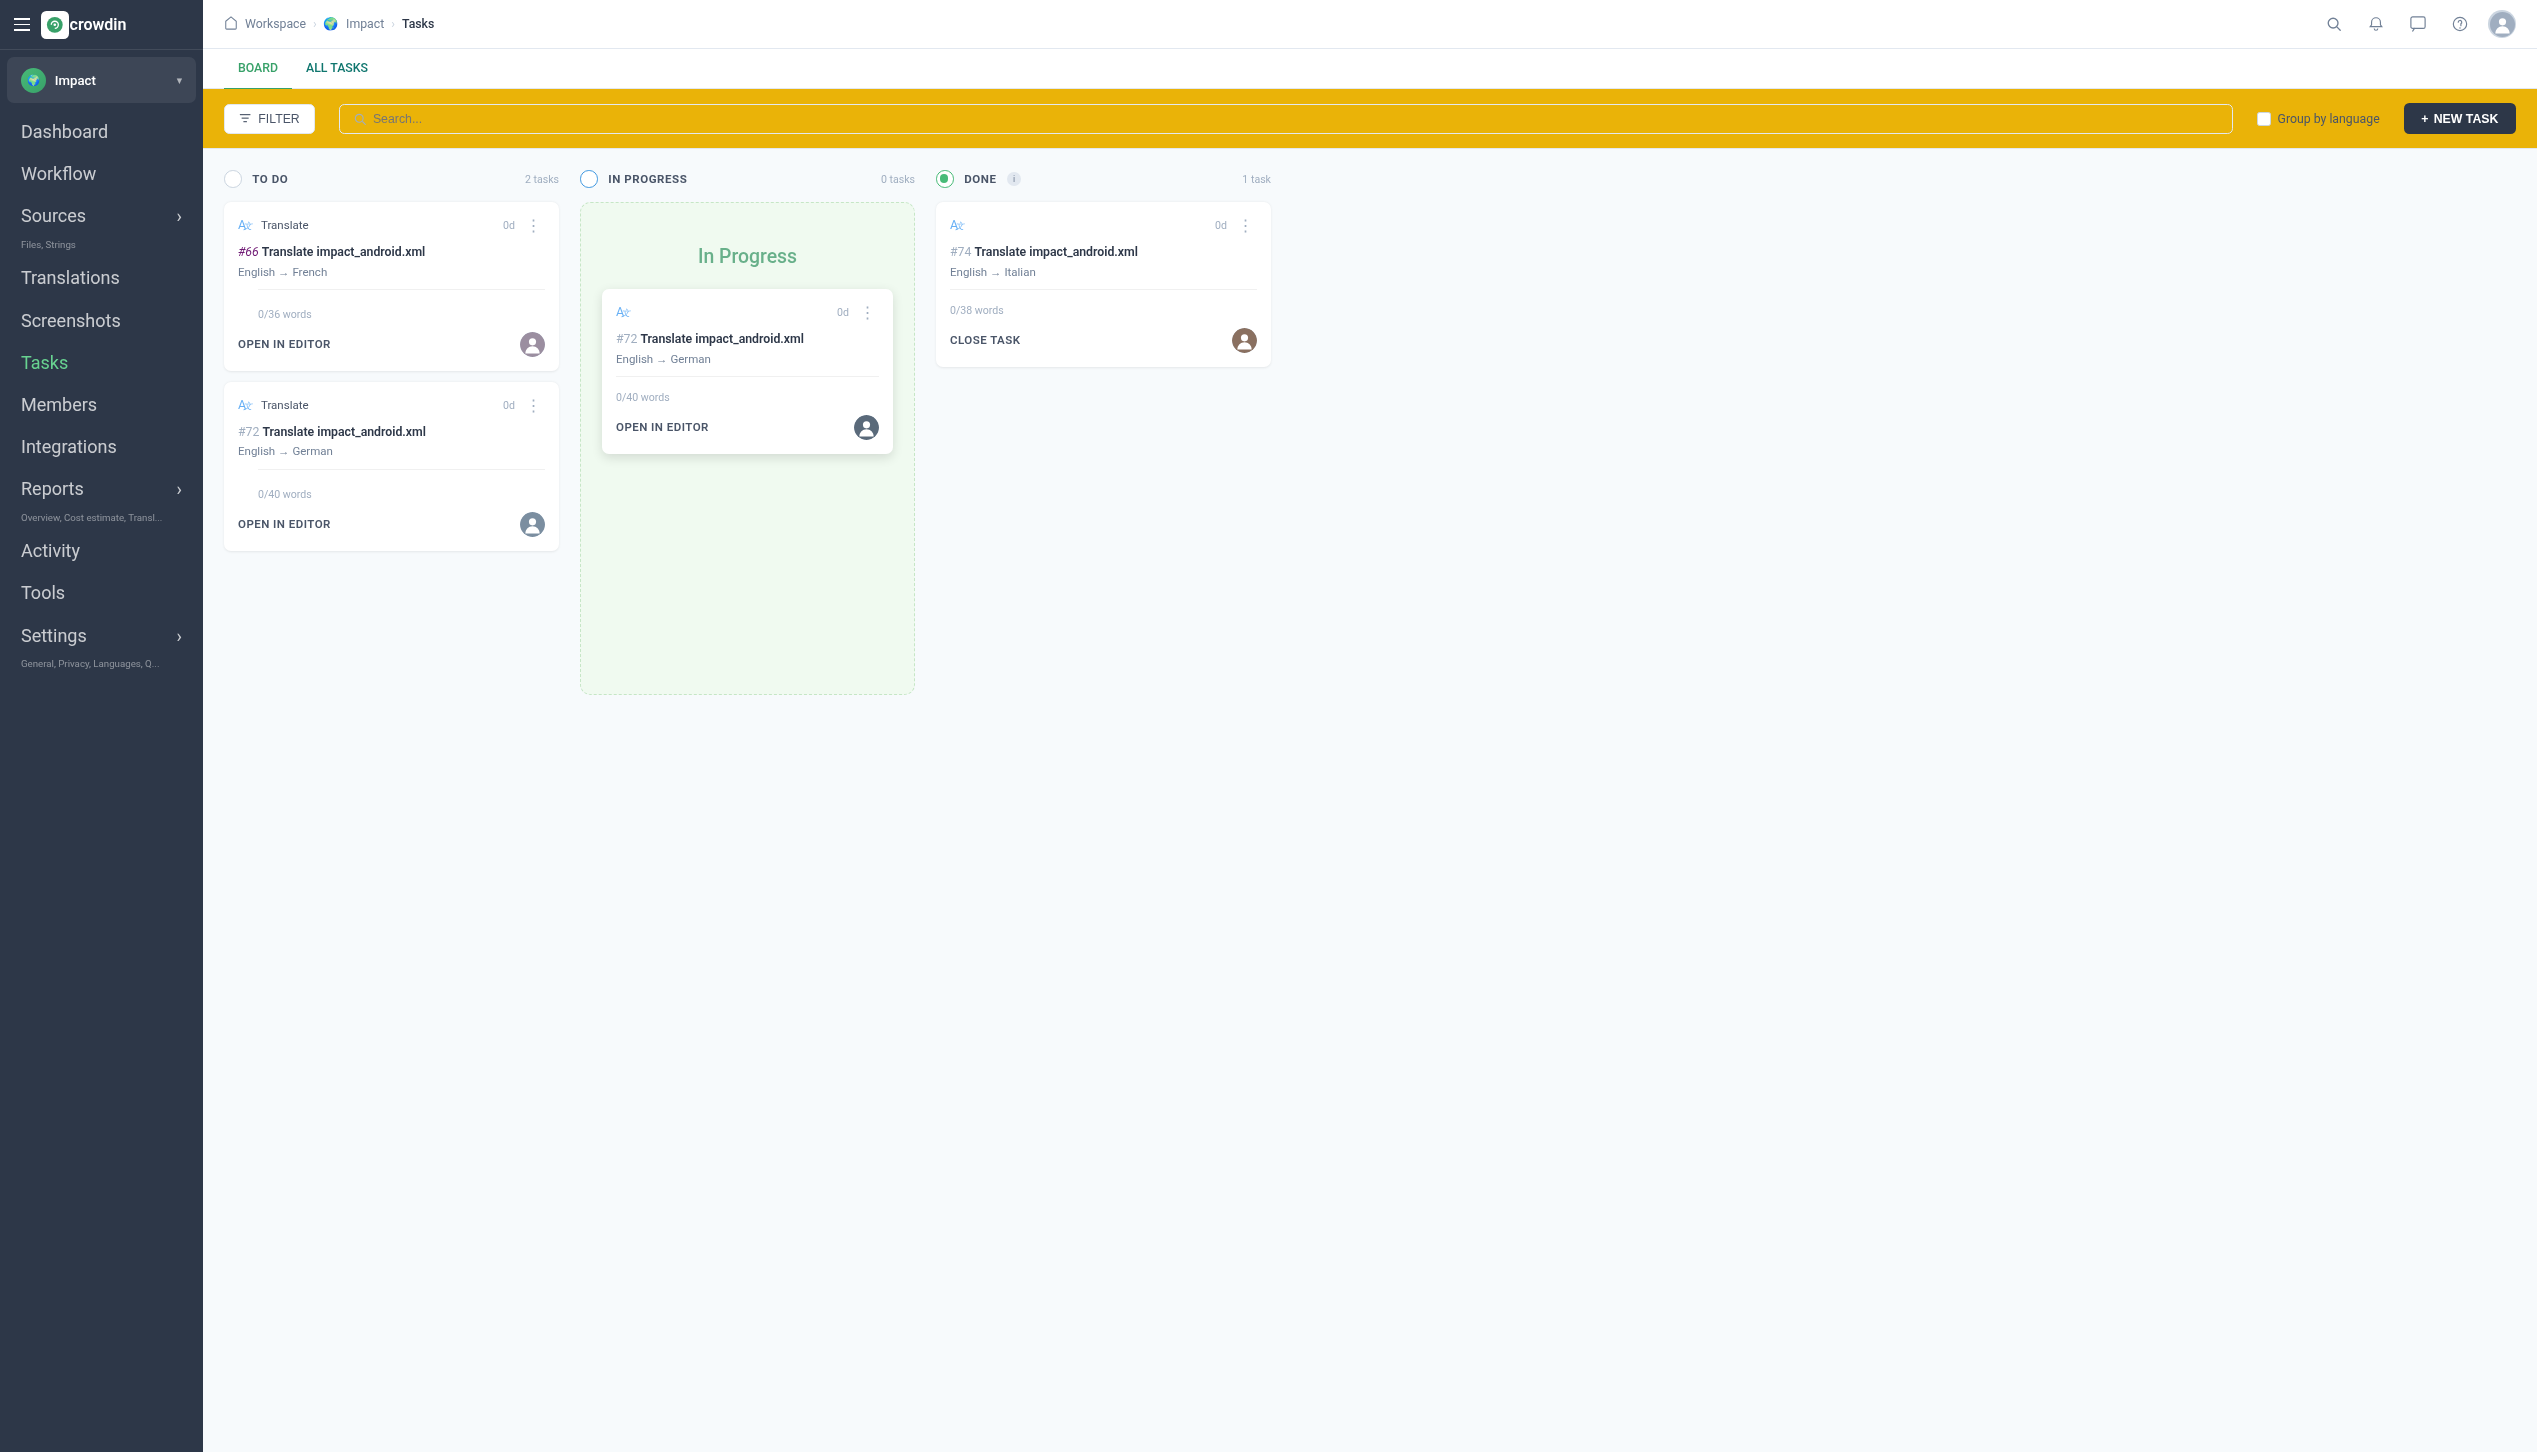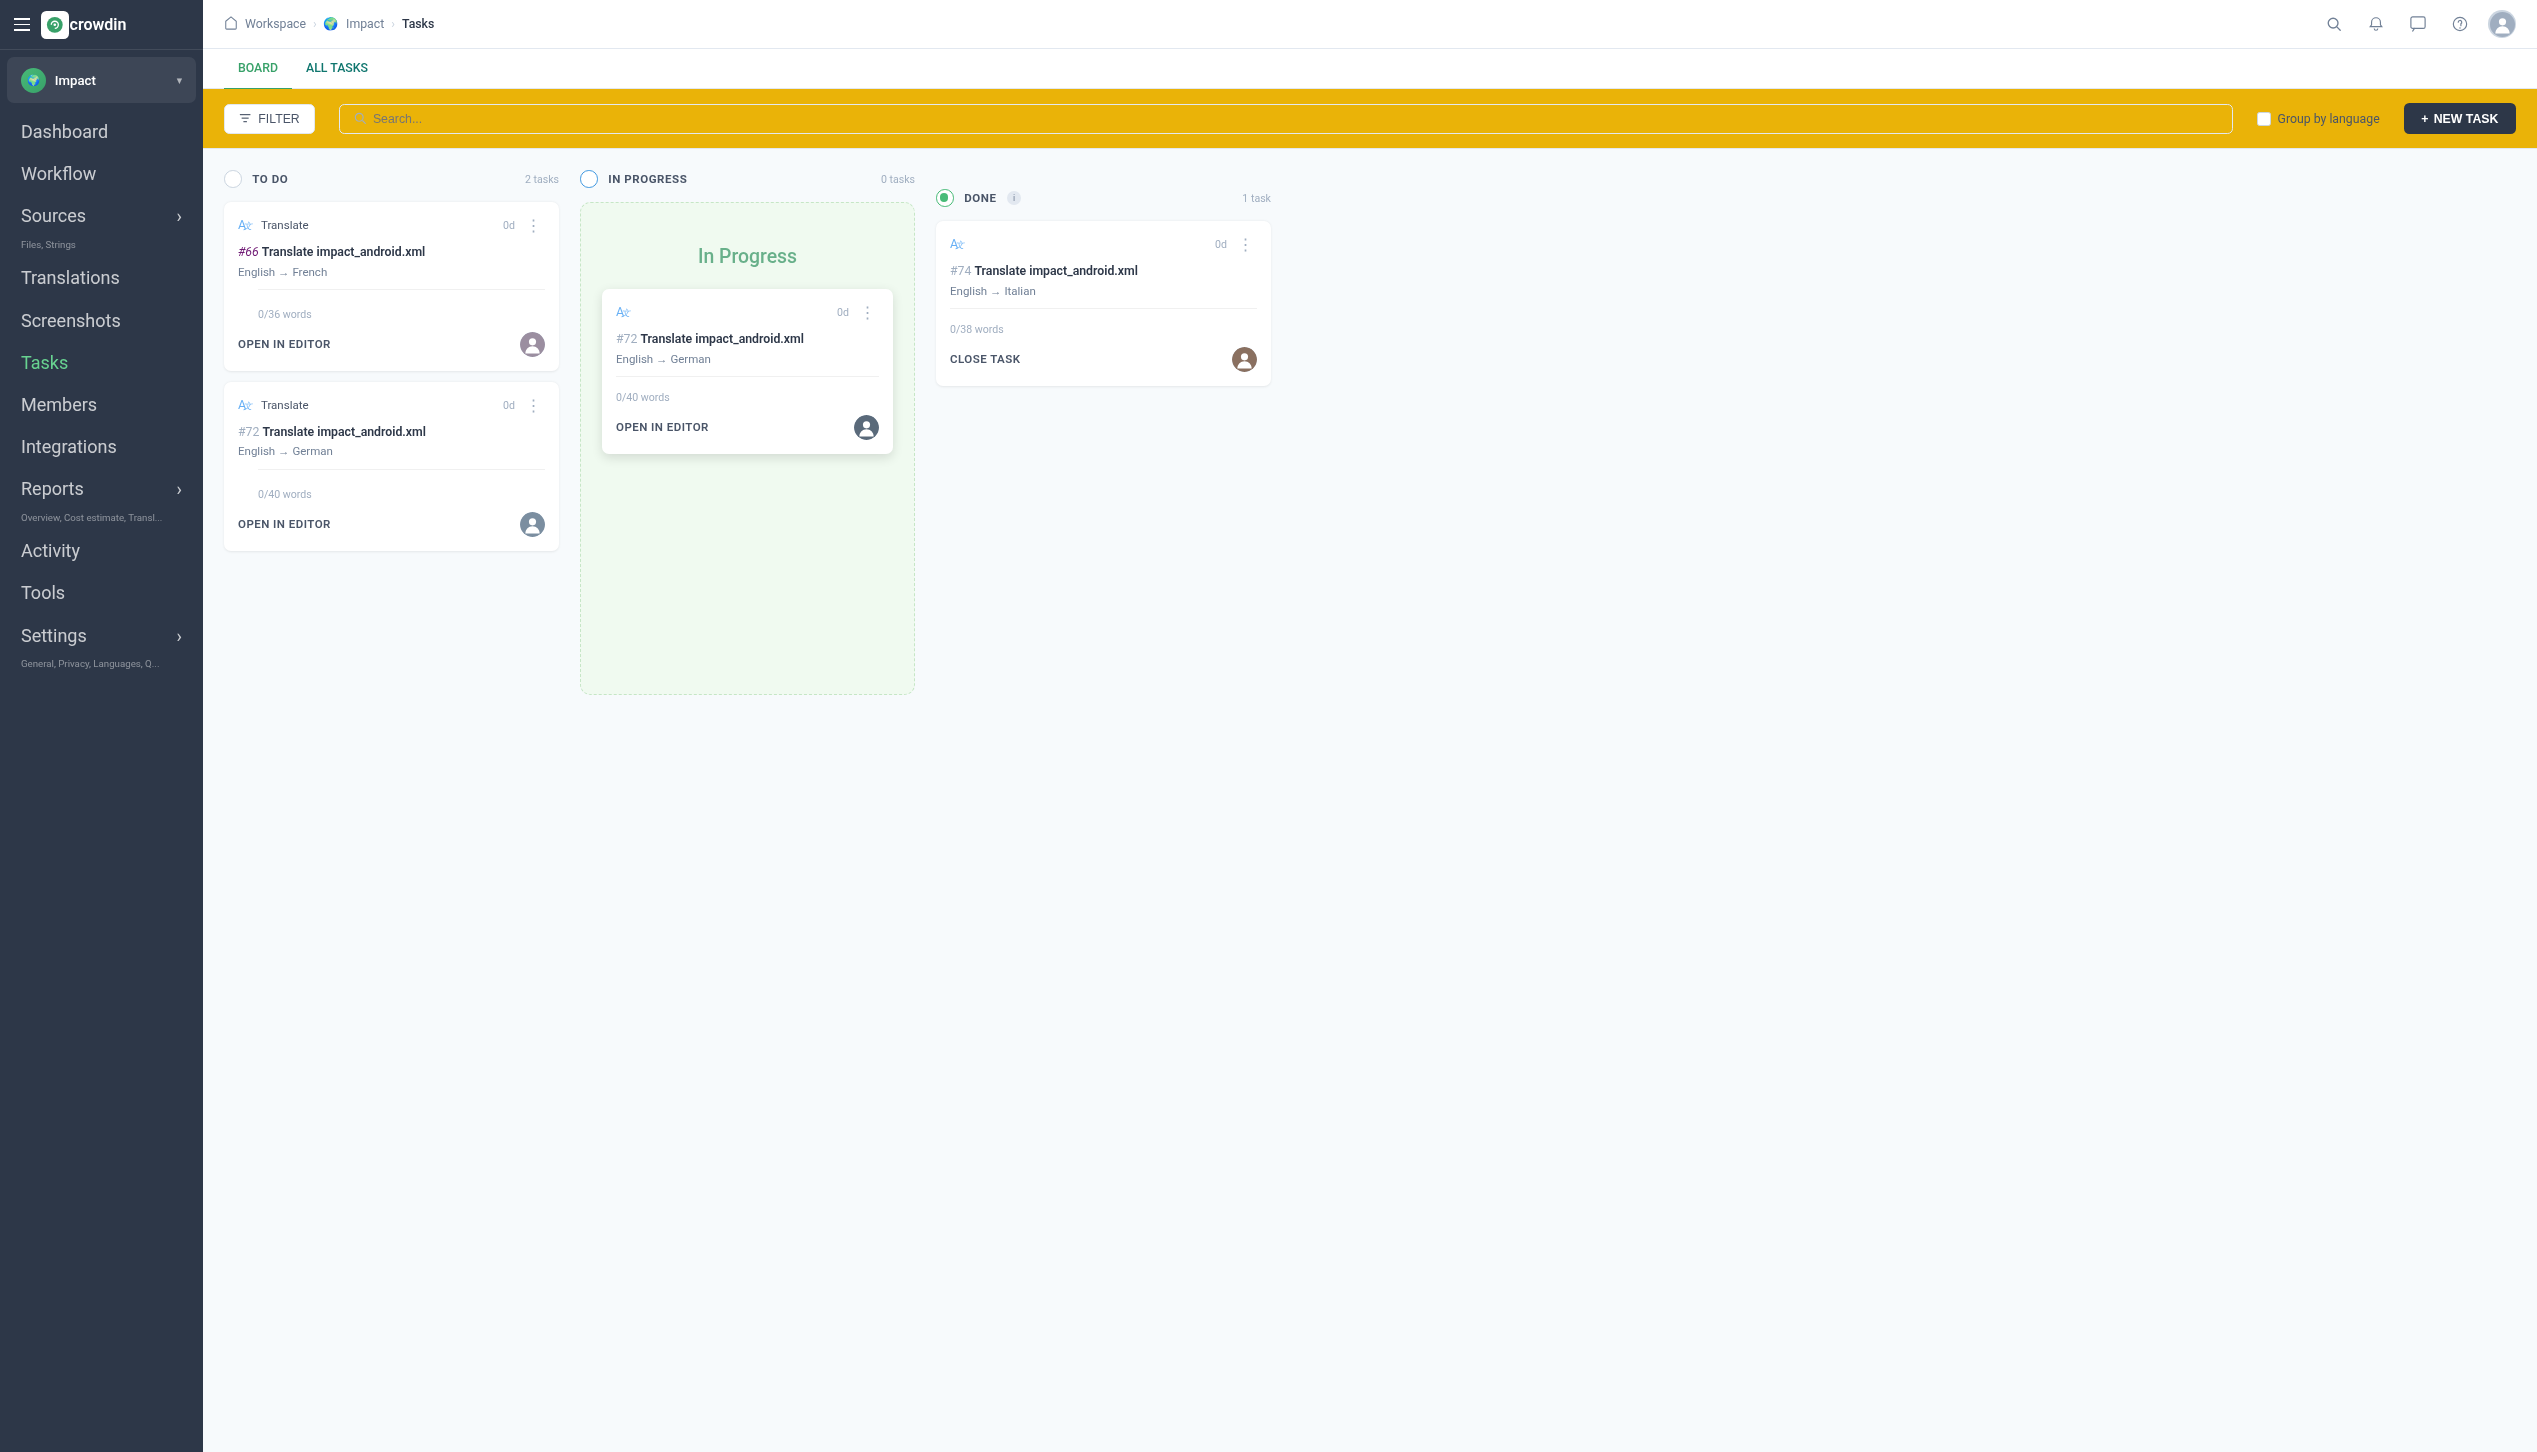--- a/index.html
+++ b/index.html
@@ -35,21 +35,21 @@
     .avatar { width: 28px; height: 28px; border-radius: 50%; background: #cbd5e0; overflow: hidden; display: flex; align-items: center; justify-content: center; font-size: 12.3px; }
 
     
     .tabs { display: flex; padding: 0 21px; border-bottom: 0.9px solid #e2e8f0; background: #fff; align-items: center; }
     .tab { padding: 12.3px 14px; font-size: 12.3px; font-weight: 500; color: #0f766e; cursor: pointer; border-bottom: 1.8px solid transparent; margin-bottom: -0.9px; }
     .tab.active { color: #38a169; border-bottom-color: #38a169; }
 
     
     .toolbar { display: flex; align-items: center; padding: 14px 21px; gap: 24px; background: #eab308; border-bottom: 0.9px solid #e2e8f0; }
     .filter-btn { display: flex; align-items: center; gap: 7px; padding: 7px 14px; border: 0.9px solid #e2e8f0; border-radius: 5.3px; font-size: 12.3px; cursor: pointer; color: #4a5568; background: #fff; }
-    .search-box { display: flex; align-items: center; gap: 7px; flex: 1; padding: 7px 14px; border: 0.9px solid #e2e8f0; border-radius: 5.3px; color: #a0aec0; font-size: 12.3px; }
+    .search-box { display: flex; align-items: flex-end; gap: 7px; flex: 1; padding: 7px 14px; border: 0.9px solid #e2e8f0; border-radius: 5.3px; color: #a0aec0; font-size: 12.3px; }
     .group-lang { display: flex; align-items: center; gap: 7px; font-size: 12.3px; color: #4a5568; cursor: pointer; }
     .checkbox { width: 14px; height: 14px; border: 0.9px solid #cbd5e0; border-radius: 2.6px; background: #fff; }
     .new-task-btn { display: flex; align-items: center; gap: 5.3px; padding: 8.8px 17.6px; background: #2d3748; color: #fff; border: none; border-radius: 5.3px; font-size: 12.3px; font-weight: 600; cursor: pointer; }
 
     
     .board { display: flex; gap: 0; padding: 21px; overflow-x: auto; flex: 1; background: #f7fafc; align-items: flex-start; }
     .column { width: 335px; flex-shrink: 0; margin-right: 21px; }
     .column-header { display: flex; align-items: center; gap: 10.6px; margin-bottom: 14px; }
     .status-circle { width: 17.6px; height: 17.6px; border-radius: 50%; border: 1.8px solid; flex-shrink: 0; }
     .status-todo { border-color: #cbd5e0; background: #fff; }
@@ -70,21 +70,21 @@
     .card-footer { display: flex; align-items: center; justify-content: space-between; padding-top: 18px; border-top: 0.9px solid #f0f0f0; margin-left: 20px; }
     .card-words { font-size: 10.6px; color: #a0aec0; }
     .card-action { font-size: 11.5px; font-weight: 600; color: #4a5568; letter-spacing: 0.04em; cursor: pointer; text-align: right; }
     .card-avatar { width: 25px; height: 25px; border-radius: 50%; background: #cbd5e0; overflow: hidden; }
 
     
     .drop-zone { border: 1.8px dashed #c6e6c6; background: #f0faf0; border-radius: 10.6px; min-height: 493px; display: flex; flex-direction: column; align-items: center; padding: 21px; }
     .drop-label { font-size: 19.4px; font-weight: 500; color: #68b08a; margin-top: 21px; margin-bottom: 21px; }
 
     
-    .done-column { width: 335px; flex-shrink: 0; margin-top: 19px; }
+    .done-column { width: 335px; flex-shrink: 0; }
 
     .info-icon { display: inline-flex; align-items: center; justify-content: center; width: 14px; height: 14px; border-radius: 50%; background: #e2e8f0; color: #718096; font-size: 8.8px; cursor: pointer; }
 
     
     .floating-card { width: 100%; background: #fff; border-radius: 7px; padding: 14px; box-shadow: 0 3.5px 10.6px rgba(0,0,0,0.12); }
 
     
     .translate-svg { display: inline-block; }
   </style>
 </head>

